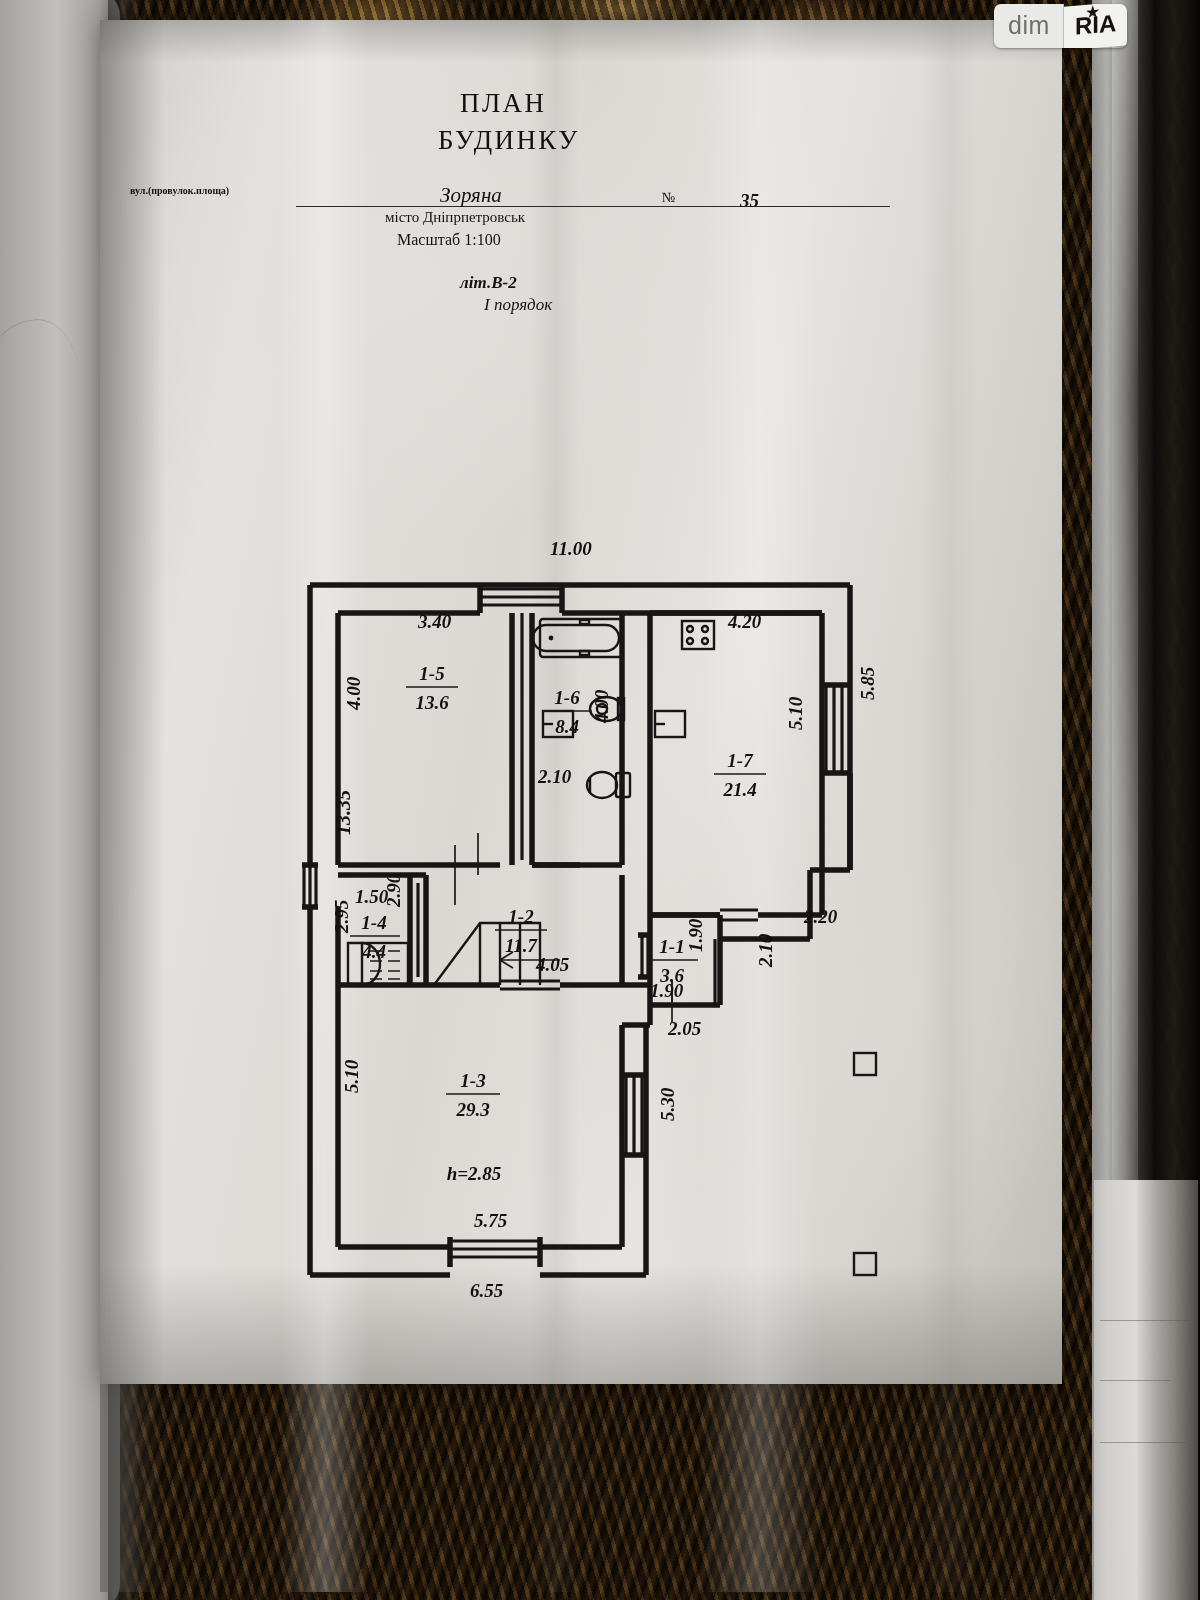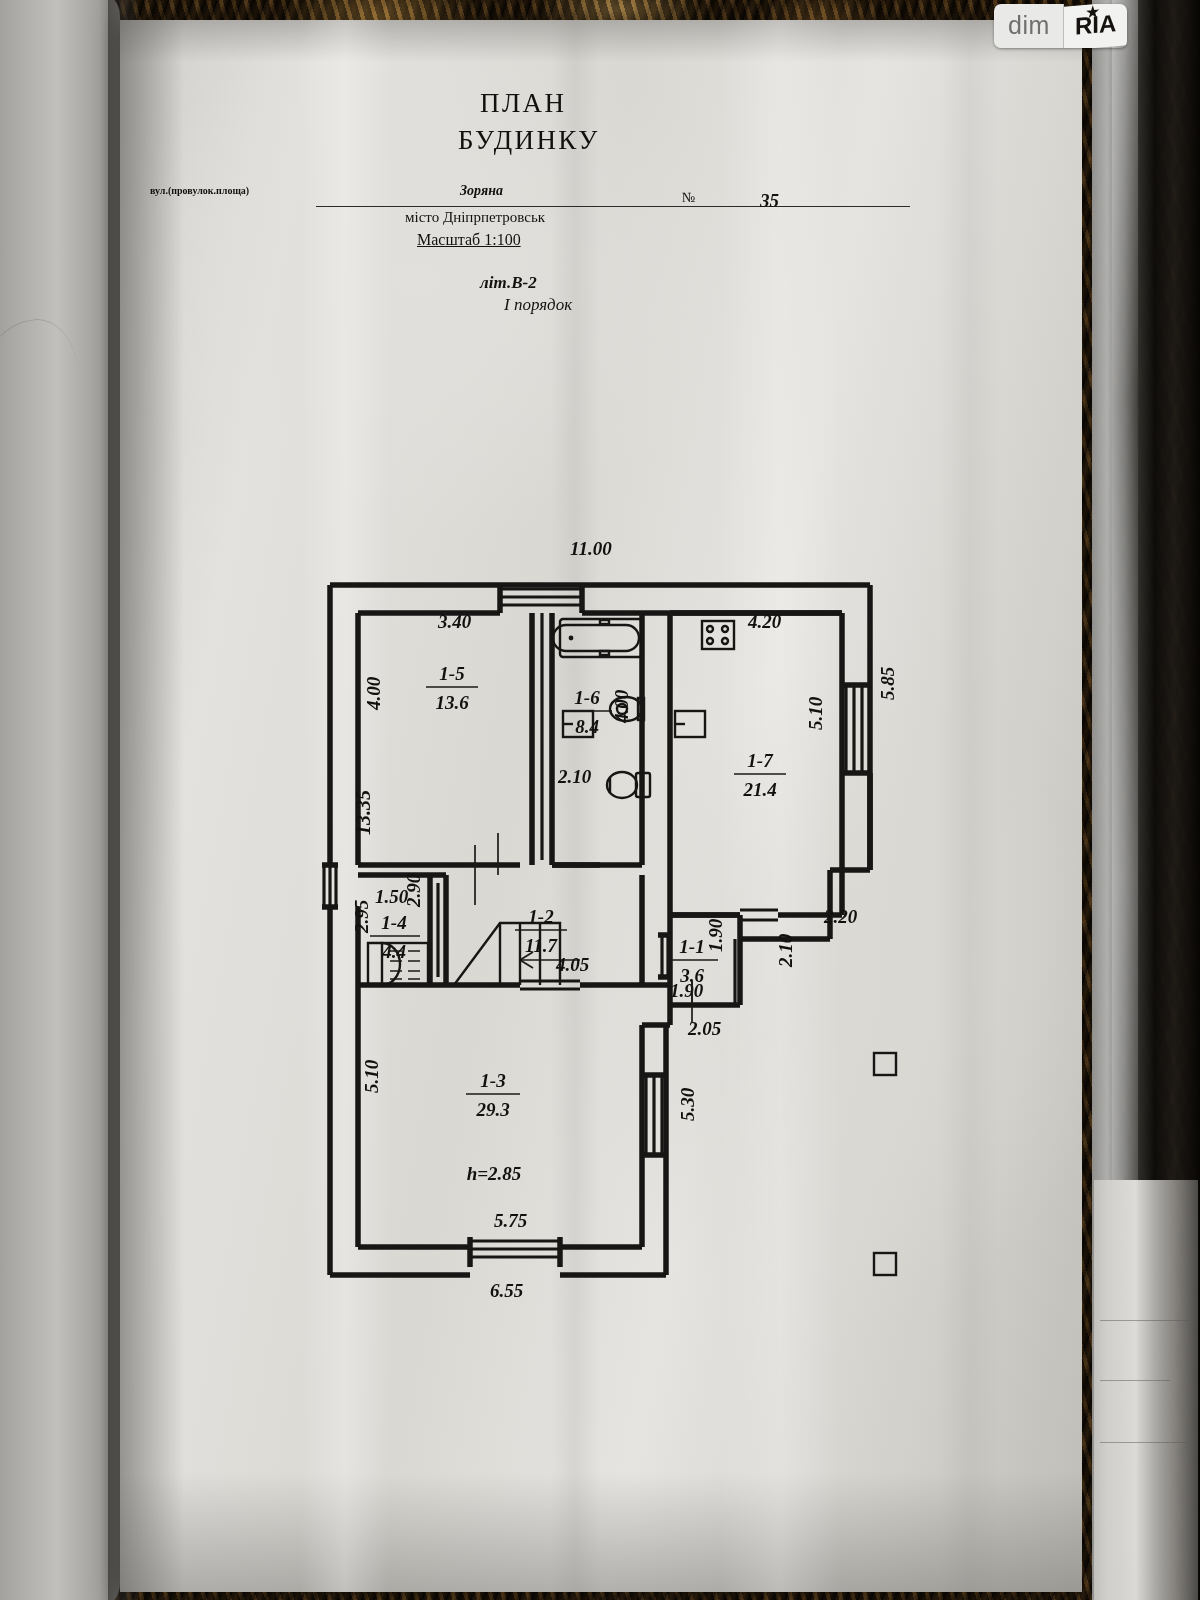--- a/index.html
+++ b/index.html
@@ -70,22 +70,22 @@
     opacity:.6;
   }
   .gutter {
     position: absolute; left: 108px; top: -10px;
     width: 30px; height: 1620px;
     background: linear-gradient(90deg, rgba(40,38,35,.6), rgba(96,94,90,.25) 60%, rgba(150,148,144,.05));
   }
 
   
   .sheet {
-    position: absolute; left: 120px; top: 20px;
-    width: 962px; height: 1572px;
+    position: absolute; left: 100px; top: 20px;
+    width: 962px; height: 1364px;
     background:
       radial-gradient(ellipse 520px 420px at 300px 260px, #e2e0dc 0%, rgba(226,224,220,0) 62%),
       radial-gradient(ellipse 420px 520px at 720px 980px, #dbd9d4 0%, rgba(219,217,212,0) 64%),
       linear-gradient(100deg, #cfcdc9 0%, #e4e2de 16%, #dad8d3 42%, #e6e4e0 62%, #d2d0cb 84%, #bfbdb8 100%);
     box-shadow: 0 0 24px rgba(0,0,0,.35);
   }
   
   .crease { position:absolute; background: linear-gradient(90deg, rgba(255,255,255,0), rgba(255,255,255,.55), rgba(255,255,255,0)); }
   .crease-d { position:absolute; background: linear-gradient(90deg, rgba(120,118,114,0), rgba(120,118,114,.26), rgba(120,118,114,0)); }
   .sheet-shade-top {
@@ -125,37 +125,37 @@
   .addr-rule {
     position:absolute; left:196px; top:186px; width:594px;
     border-bottom:1.6px solid #2d2b29;
   }
   .addr-rule2 {
     position:absolute; left:566px; top:186px; width:222px;
     border-bottom:1.6px solid #2d2b29;
   }
   .street-name {
     position:absolute; left:340px; top:163px;
-    font-size:14px; font-style:italic; font-weight:bold; color:#131211;
+    font-size:21px; font-style:italic; font-weight:normal; color:#131211;
   }
   .no-sign {
     position:absolute; left:562px; top:170px;
     font-size:14px; color:#131211;
   }
   .house-no {
     position:absolute; left:640px; top:163px;
     font-size:19px; font-style:italic; font-weight:bold; color:#131211;margin-top:7px;
   }
   .city {
     position:absolute; left:285px; top:189px;
     font-size:15px; color:#131211;
   }
   .scale {
     position:absolute; left:297px; top:211px;
-    font-size:16px; color:#131211;text-decoration:underline;
+    font-size:16px; color:#131211;
   }
   .lit {
     position:absolute; left:352px; top:253px;
     font-size:17px; font-style:italic; font-weight:bold; color:#131211;margin-left:8px;
   }
   .floor {
     position:absolute; left:384px; top:275px;
     font-size:17px; font-style:italic; color:#131211;
   }
 

